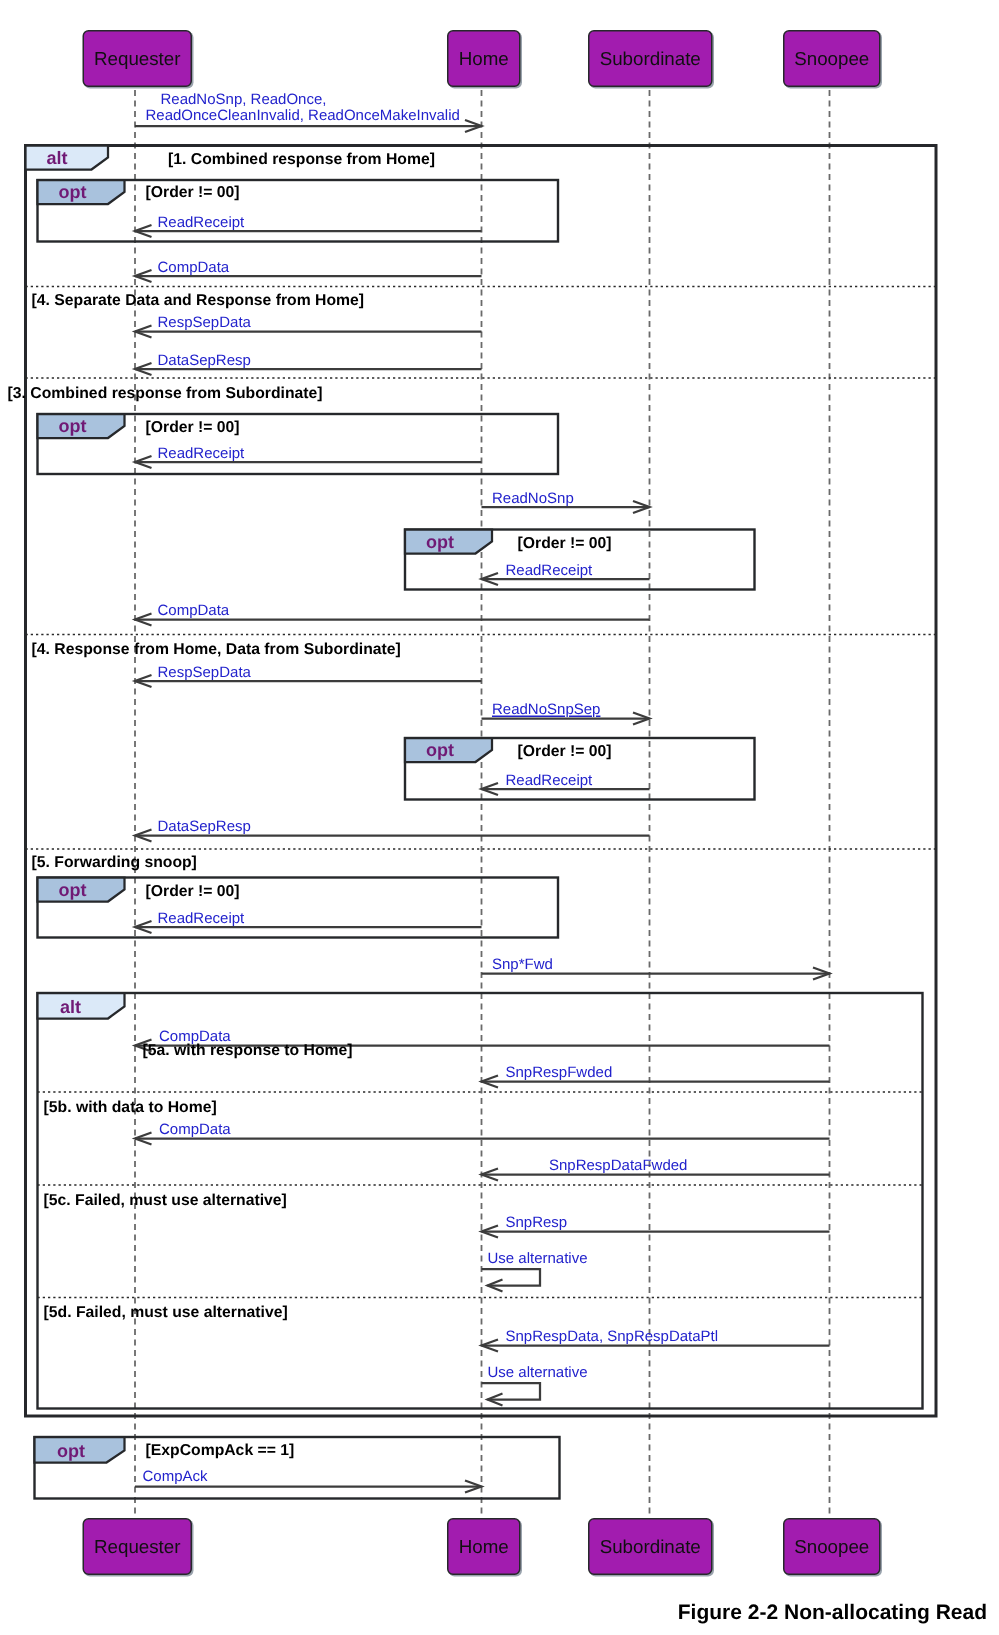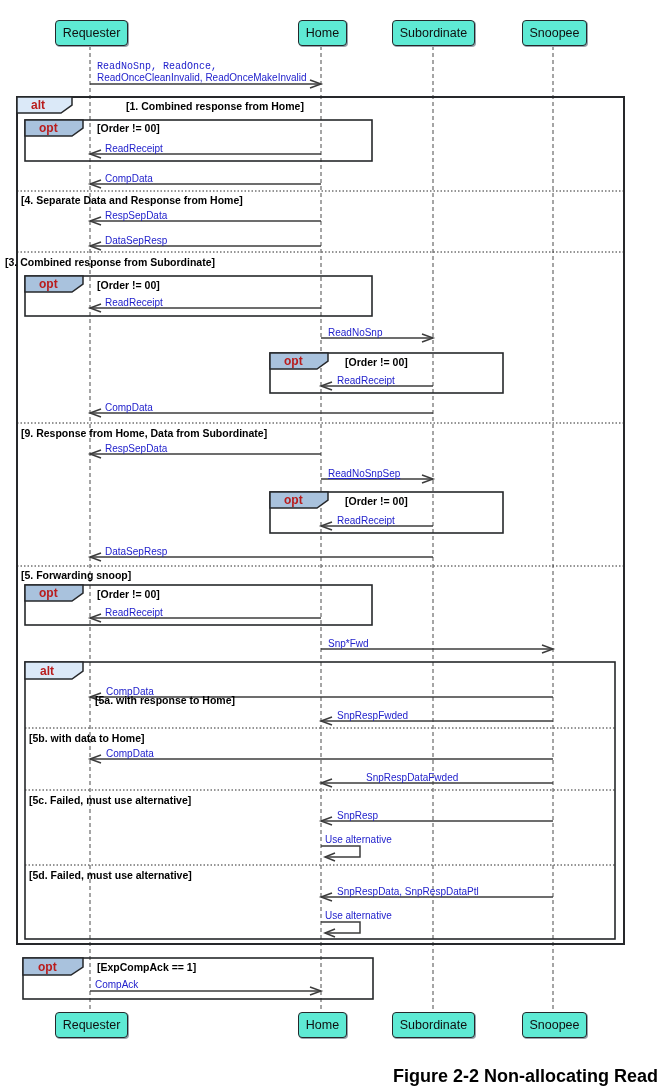--- a/index.html
+++ b/index.html
@@ -2,40 +2,40 @@
 <html><head>
 <meta charset="utf-8">
 <style>
   html,body { margin:0; padding:0; background:#fff; }
   .canvas {
     position:relative; width:666px; height:1090px; background:#ffffff;
     font-family:"Liberation Sans", sans-serif; overflow:hidden;
   }
   svg.layer { position:absolute; left:0; top:0; }
   .actor {
-    position:absolute; box-sizing:border-box; height:26px;
-    background:#5eead4; border:1.6px solid #26282b; border-radius:4px;
+    position:absolute; box-sizing:border-box; height:38px;
+    background:#a21caf; border:1.6px solid #26282b; border-radius:4px;
     box-shadow:1px 1px 0 #9aa3ad;
     display:flex; align-items:center; justify-content:center;
     font-size:12.5px; color:#101010;
   }
   .msg {
     position:absolute; color:#2222cc; font-size:10px; line-height:11px; white-space:nowrap;
   }
   .cond, .sect {
     position:absolute; color:#000; font-size:10.5px; font-weight:bold;
     line-height:12px; white-space:nowrap;
   }
   .op {
-    position:absolute; color:#b91c1c; font-size:12px; font-weight:bold;
+    position:absolute; color:#701a75; font-size:12px; font-weight:bold;
     line-height:12px; white-space:nowrap;
   }
   .caption {
     position:absolute; right:8px; top:1066px; color:#000;
-    font-size:18px; font-weight:bold; white-space:nowrap;
+    font-size:14px; font-weight:bold; white-space:nowrap;
   }
 </style>
 </head>
 <body>
 
 <div class="canvas">
 
   <svg class="layer" width="666" height="1090" viewBox="0 0 666 1090">
 
     <g stroke="#6a6a6a" stroke-width="1.2" stroke-dasharray="4,3">
@@ -192,38 +192,38 @@
 
   <span class="op" style="left:31px;  top:99px;">alt</span>
   <span class="op" style="left:39px;  top:122px;">opt</span>
   <span class="op" style="left:39px;  top:278px;">opt</span>
   <span class="op" style="left:284px; top:355px;">opt</span>
   <span class="op" style="left:284px; top:494px;">opt</span>
   <span class="op" style="left:39px;  top:587px;">opt</span>
   <span class="op" style="left:40px;  top:665px;">alt</span>
   <span class="op" style="left:38px;  top:961px;">opt</span>
 
-  <span class="cond" style="left:92px;  top:100px;padding-left:34px;">[1. Combined response from Home]</span>
+  <span class="cond" style="left:78px;  top:100px;padding-left:34px;">[1. Combined response from Home]</span>
   <span class="cond" style="left:97px;  top:122px;">[Order != 00]</span>
   <span class="cond" style="left:97px;  top:279px;">[Order != 00]</span>
   <span class="cond" style="left:345px; top:356px;">[Order != 00]</span>
   <span class="cond" style="left:345px; top:495px;">[Order != 00]</span>
   <span class="cond" style="left:97px;  top:588px;">[Order != 00]</span>
   <span class="cond" style="left:95px;  top:666px;margin-top:28px;">[5a. with response to Home]</span>
   <span class="cond" style="left:97px;  top:961px;">[ExpCompAck == 1]</span>
 
   <span class="sect" style="left:21px; top:194px;">[4. Separate Data and Response from Home]</span>
   <span class="sect" style="left:5px; top:256px;">[3. Combined response from Subordinate]</span>
-  <span class="sect" style="left:21px; top:427px;">[9. Response from Home, Data from Subordinate]</span>
+  <span class="sect" style="left:21px; top:427px;">[4. Response from Home, Data from Subordinate]</span>
   <span class="sect" style="left:21px; top:569px;">[5. Forwarding snoop]</span>
   <span class="sect" style="left:29px; top:732px;">[5b. with data to Home]</span>
   <span class="sect" style="left:29px; top:794px;">[5c. Failed, must use alternative]</span>
   <span class="sect" style="left:29px; top:869px;">[5d. Failed, must use alternative]</span>
 
-  <span class="msg" style="left:97px;  top:61px;font-family:Liberation Mono, monospace;">ReadNoSnp, ReadOnce,</span>
+  <span class="msg" style="left:107px;  top:61px;">ReadNoSnp, ReadOnce,</span>
   <span class="msg" style="left:97px;  top:72px;">ReadOnceCleanInvalid, ReadOnceMakeInvalid</span>
   <span class="msg" style="left:105px; top:143px;">ReadReceipt</span>
   <span class="msg" style="left:105px; top:173px;">CompData</span>
   <span class="msg" style="left:105px; top:210px;">RespSepData</span>
   <span class="msg" style="left:105px; top:235px;">DataSepResp</span>
   <span class="msg" style="left:105px; top:297px;">ReadReceipt</span>
   <span class="msg" style="left:328px; top:327px;">ReadNoSnp</span>
   <span class="msg" style="left:337px; top:375px;">ReadReceipt</span>
   <span class="msg" style="left:105px; top:402px;">CompData</span>
   <span class="msg" style="left:105px; top:443px;">RespSepData</span>

